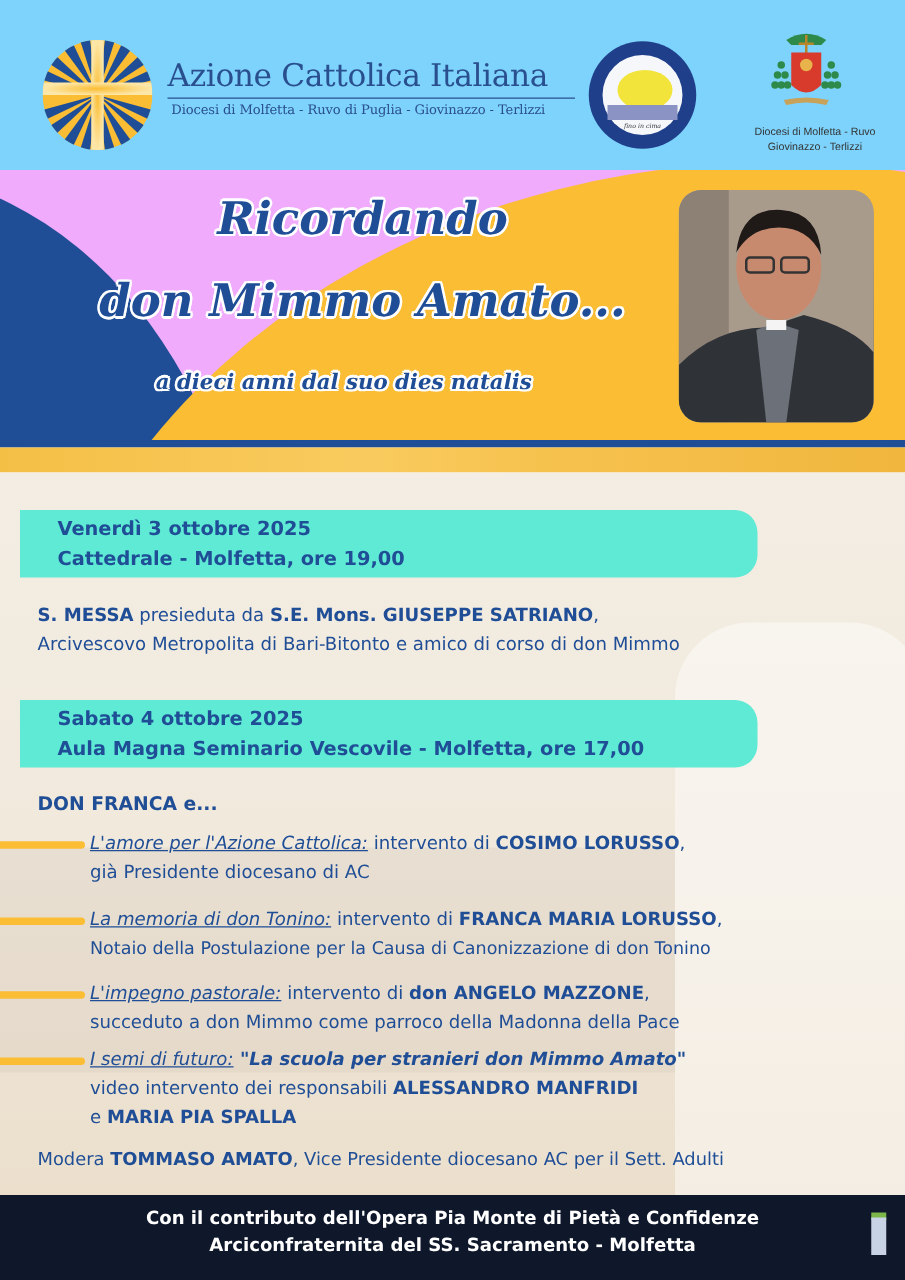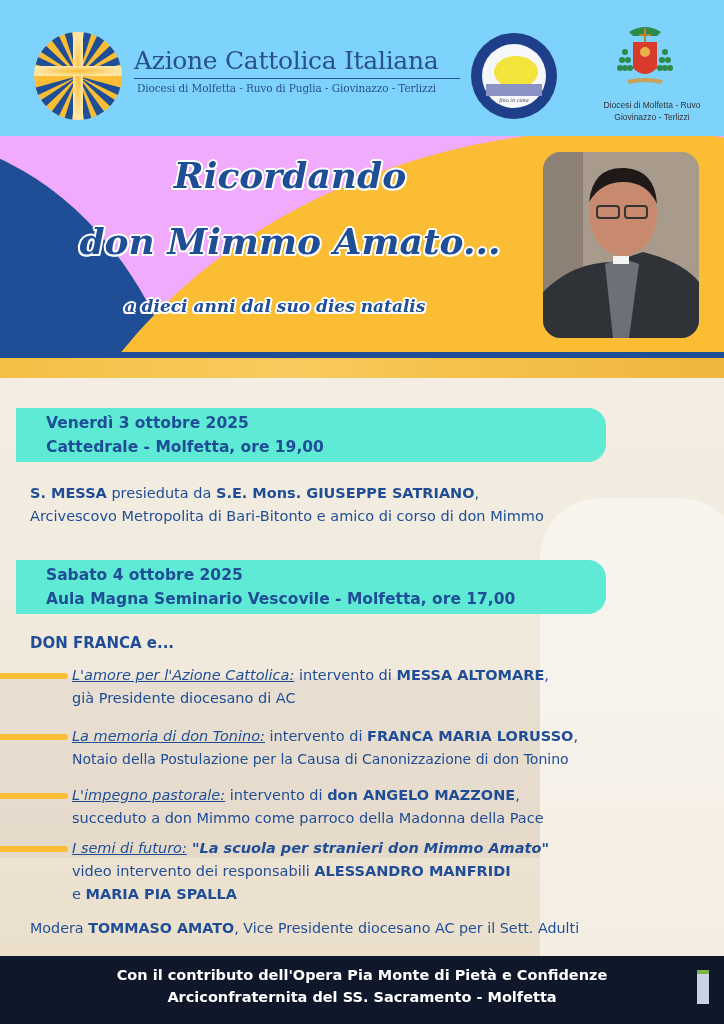--- a/index.html
+++ b/index.html
@@ -160,21 +160,21 @@
 <div class="txt" style="left:30px; top:505px;text-align:right;">Arcivescovo Metropolita di Bari-Bitonto e amico di corso di don Mimmo</div>
 
 <div class="date-pill pill2">
   <div class="pill-text" style="top:3px;">Sabato 4 ottobre 2025</div>
   <div class="pill-text" style="top:27px;">Aula Magna Seminario Vescovile - Molfetta, ore 17,00</div>
 </div>
 <div class="txt" style="left:30px; top:632px; font-weight:bold; font-size:15px;">DON FRANCA e...</div>
 
 <div class="marker" style="top:673px;"></div>
 <div class="txt" style="left:72px; top:664px;">
-  <span class="u">L'amore per l'Azione Cattolica:</span><span> intervento di </span><b>MESSA ALTOMARE</b><span>,</span>
+  <span class="u">L'amore per l'Azione Cattolica:</span><span> intervento di </span><b>COSIMO LORUSSO</b><span>,</span>
 </div>
 <div class="txt" style="left:72px; top:687px;">già Presidente diocesano di AC</div>
 
 <div class="marker" style="top:734px;"></div>
 <div class="txt" style="left:72px; top:725px;">
   <span class="u">La memoria di don Tonino:</span><span> intervento di </span><b>FRANCA MARIA LORUSSO</b><span>,</span>
 </div>
 <div class="txt" style="left:72px; top:748px; font-size:14px;">Notaio della Postulazione per la Causa di Canonizzazione di don Tonino</div>
 
 <div class="marker" style="top:793px;"></div>

